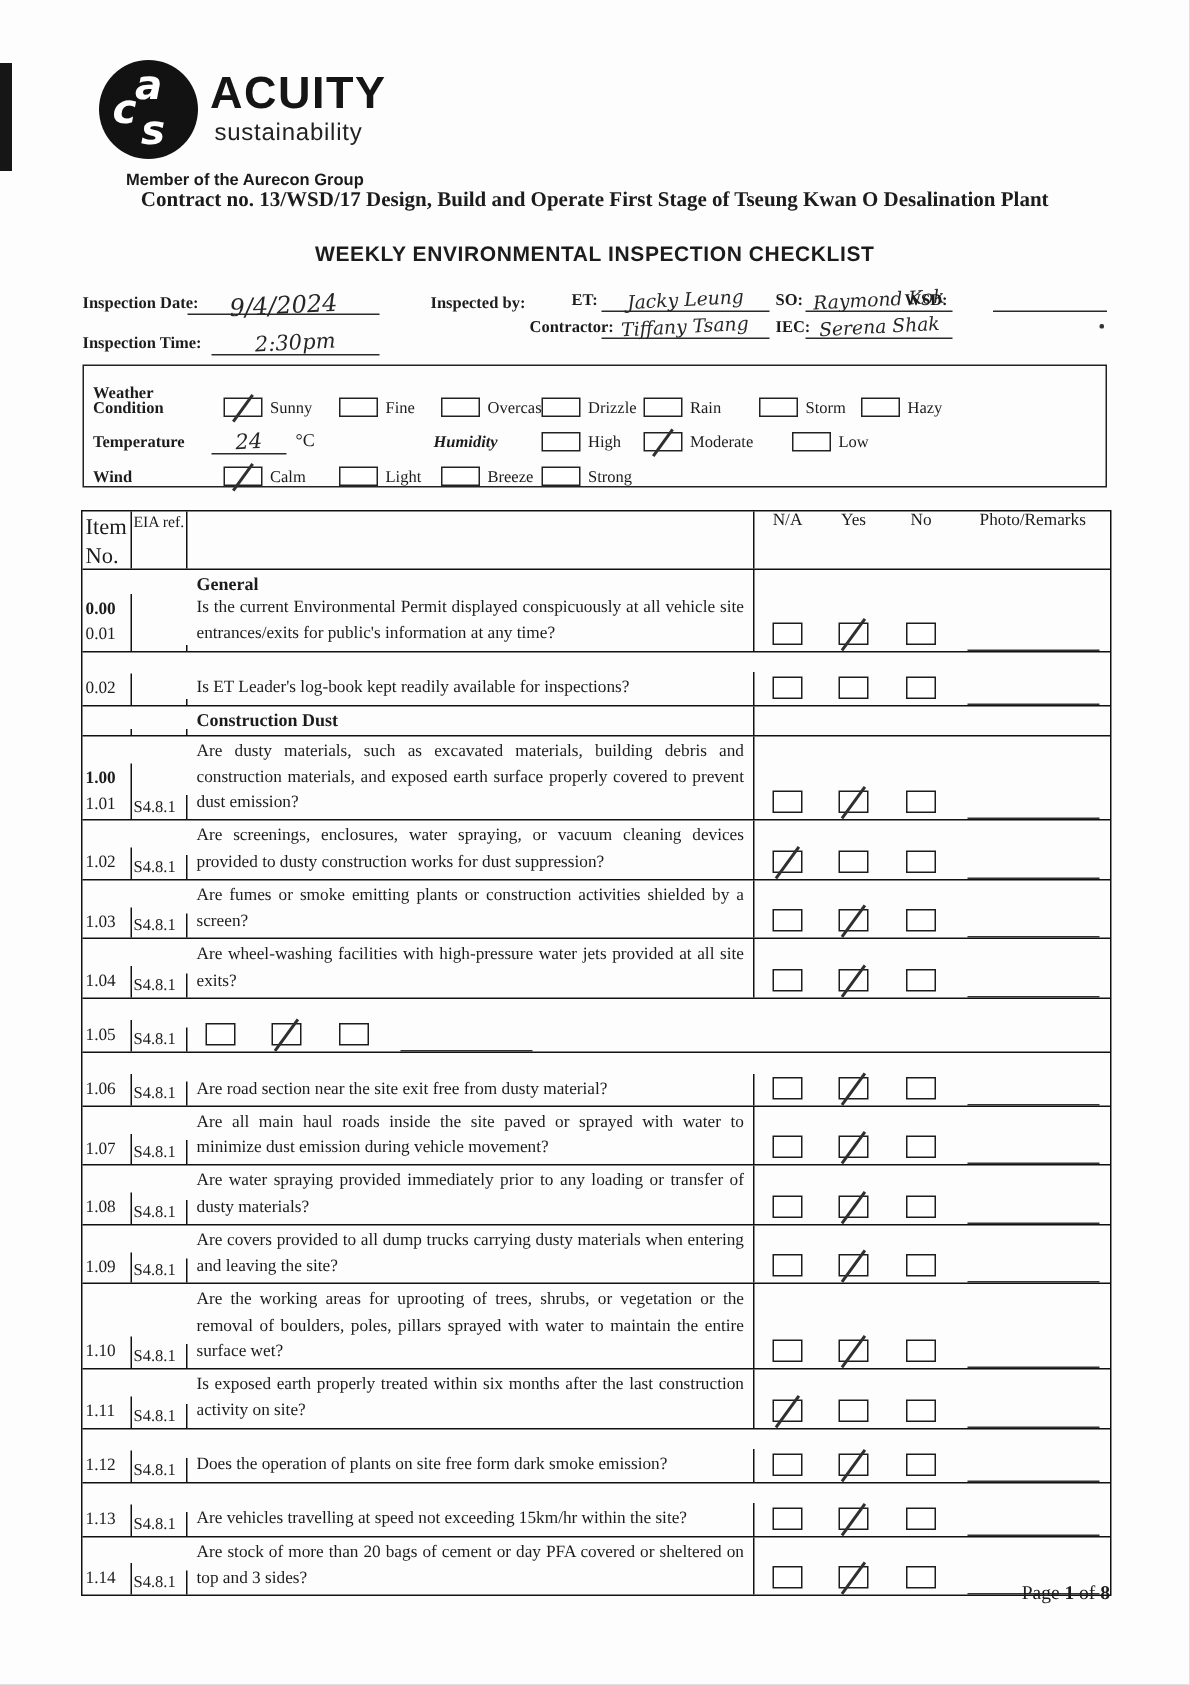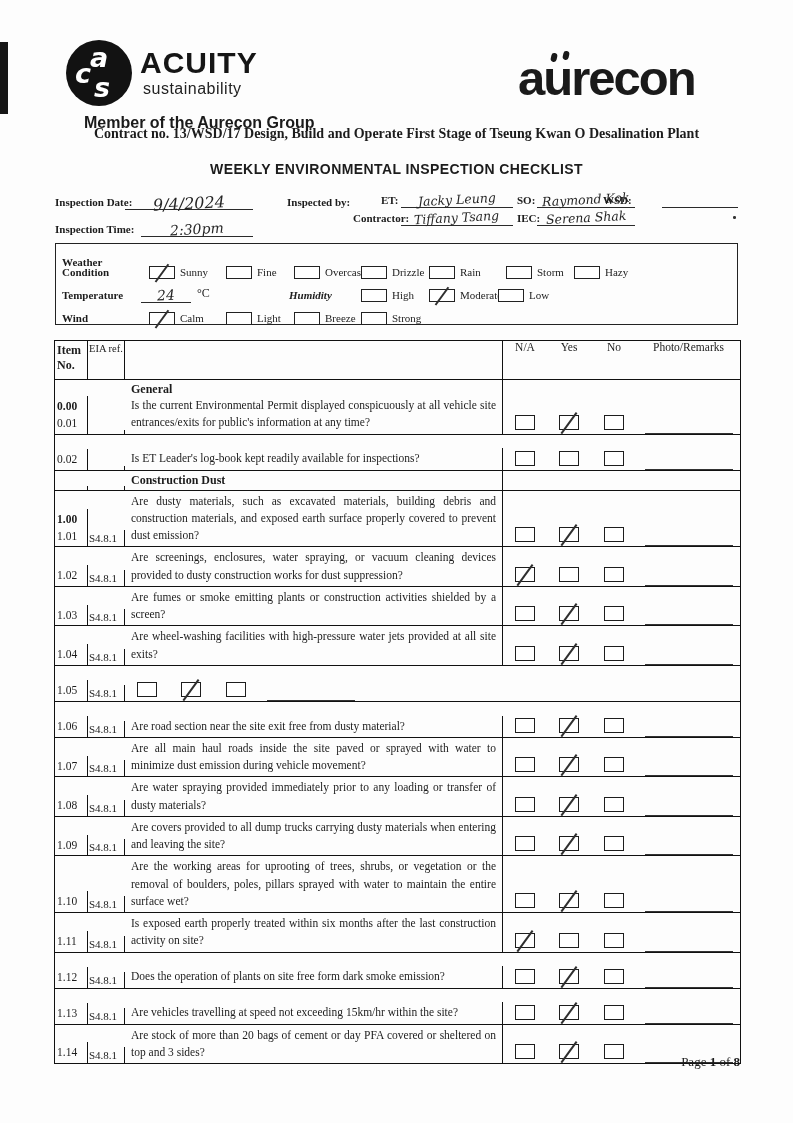--- a/index.html
+++ b/index.html
@@ -10,21 +10,21 @@
   .scan-artifact { position:absolute; left:0; top:42px; width:8px; height:72px; background:#161616; }
 
   
   .acuity-circle { position:absolute; left:66px; top:40px; width:66px; height:66px; border-radius:50%; background:#121212; }
   .acuity-circle span { position:absolute; color:#fff; font-family:"DejaVu Sans", sans-serif; font-weight:bold; font-style:italic; line-height:1; }
   .m-a { left:24px; top:4px;  font-size:27px; }
   .m-c { left:9px;  top:20px; font-size:27px; }
   .m-s { left:28px; top:34px; font-size:27px; }
   .acuity-name { position:absolute; left:140px; top:46px; font-family:"Liberation Sans", sans-serif; font-weight:bold; font-size:30px; letter-spacing:1px; color:#151515; }
   .acuity-sub  { position:absolute; left:143px; top:80px; font-family:"Liberation Sans", sans-serif; font-size:16px; letter-spacing:0.5px; color:#222; }
-  .acuity-member { position:absolute; left:84px; top:114px; font-family:"Liberation Sans", sans-serif; font-weight:bold; font-size:16px; color:#1a1a1a; }
+  .acuity-member { position:absolute; left:84px; top:114px; font-family:"Liberation Sans", sans-serif; font-weight:bold; font-size:11px; color:#1a1a1a; }
 
   
   .aurecon { position:absolute; left:518px; top:50px; font-family:"Liberation Sans", sans-serif; font-weight:bold; font-size:49px; letter-spacing:-2px; color:#1a1a1a; }
   .aurecon .dot { position:absolute; width:6px; height:9px; background:#1a1a1a; border-radius:3px; }
   .dot1 { left:33px; top:3px; transform:rotate(12deg); }
   .dot2 { left:45px; top:1px; transform:rotate(12deg); }
 
   .contract-title { position:absolute; left:0; right:0; top:126px; text-align:center; font-weight:bold; font-size:14px; }
   .checklist-title { position:absolute; left:0; right:0; top:161px; text-align:center; font-family:"Liberation Sans", sans-serif; font-weight:bold; font-size:14px; letter-spacing:0.4px; }
 
@@ -51,21 +51,21 @@
   .wlabel { margin-left:5px; font-size:11px; vertical-align:middle; }
   .tick { position:absolute; width:1.6px; background:#2f2f2f; transform:rotate(36deg); }
   .wtick { left:11px; top:-5px; height:22px; }
   .temp-line { position:absolute; left:85px; top:1px; width:50px; height:16px; border-bottom:1.2px solid #2a2a2a; text-align:center; }
   .degc { position:absolute; left:141px; top:0; font-size:12px; }
   .hum-lbl { position:absolute; left:233px; top:3px; font-weight:bold;font-style:italic; }
 
   
   .ctable { position:absolute; left:54px; top:340px; width:687px; border:1.5px solid #111; font-size:11.5px; }
   .thead { display:flex; height:38px; }
-  .h-item { width:33px; border-right:1.2px solid #111; padding:2px 2px; font-size:12px; line-height:1.25;font-weight:bold; }
+  .h-item { width:33px; border-right:1.2px solid #111; padding:2px 2px; font-size:15px; line-height:1.25; }
   .h-eia { width:37px; border-right:1.2px solid #111; padding:2px 1px; font-size:10.5px; }
   .h-q { width:378px; border-right:1.2px solid #111; }
   .h-right { width:237px; display:flex; }
   .h-na, .h-yes { width:44px; text-align:center; }
   .h-no { width:46px; text-align:center; }
   .h-photo { width:103px; text-align:center; font-size:11.5px; }
 
   .trow { display:flex; border-top:1.2px solid #111;align-items:flex-end; }
   .qrow { min-height:36px; }
   .srow { min-height:20px; }
@@ -95,25 +95,20 @@
 
   <div class="acuity-circle">
     <span class="m-a">a</span>
     <span class="m-c">c</span>
     <span class="m-s">s</span>
   </div>
   <div class="acuity-name">ACUITY</div>
   <div class="acuity-sub">sustainability</div>
   <div class="acuity-member">Member of the Aurecon Group</div>
 
-  <div class="aurecon">
-    <span class="dot dot1"></span>
-    <span class="dot dot2"></span>
-    <span>aurecon</span>
-  </div>
 
   <div class="contract-title">Contract no. 13/WSD/17 Design, Build and Operate First Stage of Tseung Kwan O Desalination Plant</div>
   <div class="checklist-title">WEEKLY ENVIRONMENTAL INSPECTION CHECKLIST</div>
 
   <div class="insp">
     <span class="lbl" style="left:0;top:4px">Inspection Date:</span>
     <span class="fill" style="left:70px;top:2px;width:128px"><span class="hw hw-lg">9/4/2024</span></span>
 
     <span class="lbl" style="left:0;top:31px">Inspection Time:</span>
     <span class="fill" style="left:86px;top:29px;width:112px"><span class="hw hw-md">2:30pm</span></span>
@@ -144,21 +139,21 @@
     <div class="w-row" id="w-condition-row">
       <span class="lbl">Condition</span>
       <span id="w-condition-opts"><span class="wopt" style="left: 93px;"><span class="wbox"><span class="tick wtick"></span></span><span class="wlabel">Sunny</span></span><span class="wopt" style="left: 170px;"><span class="wbox"></span><span class="wlabel">Fine</span></span><span class="wopt" style="left: 238px;"><span class="wbox"></span><span class="wlabel">Overcast</span></span><span class="wopt" style="left: 305px;"><span class="wbox"></span><span class="wlabel">Drizzle</span></span><span class="wopt" style="left: 373px;"><span class="wbox"></span><span class="wlabel">Rain</span></span><span class="wopt" style="left: 450px;"><span class="wbox"></span><span class="wlabel">Storm</span></span><span class="wopt" style="left: 518px;"><span class="wbox"></span><span class="wlabel">Hazy</span></span></span>
     </div>
 
     <div class="w-row" id="w-temp-row">
       <span class="lbl">Temperature</span>
       <span class="temp-line"><span class="hw hw-md">24</span></span>
       <span class="degc">°C</span>
       <span class="hum-lbl">Humidity</span>
-      <span id="w-humidity-opts"><span class="wopt" style="left: 305px;"><span class="wbox"></span><span class="wlabel">High</span></span><span class="wopt" style="left: 373px;"><span class="wbox"><span class="tick wtick"></span></span><span class="wlabel">Moderate</span></span><span class="wopt" style="left: 442px; text-align: center;"><span class="wbox"></span><span class="wlabel">Low</span></span></span>
+      <span id="w-humidity-opts"><span class="wopt" style="left: 305px;"><span class="wbox"></span><span class="wlabel">High</span></span><span class="wopt" style="left: 373px;"><span class="wbox"><span class="tick wtick"></span></span><span class="wlabel">Moderate</span></span><span class="wopt" style="left: 472px; text-align: center;"><span class="wbox"></span><span class="wlabel">Low</span></span></span>
     </div>
 
     <div class="w-row" id="w-wind-row">
       <span class="lbl">Wind</span>
       <span id="w-wind-opts"><span class="wopt" style="left: 93px;"><span class="wbox"><span class="tick wtick"></span></span><span class="wlabel">Calm</span></span><span class="wopt" style="left: 170px;"><span class="wbox"></span><span class="wlabel">Light</span></span><span class="wopt" style="left: 238px;"><span class="wbox"></span><span class="wlabel">Breeze</span></span><span class="wopt" style="left: 305px;"><span class="wbox"></span><span class="wlabel">Strong</span></span></span>
     </div>
   </div>
 
   <div class="ctable">
     <div class="thead">

